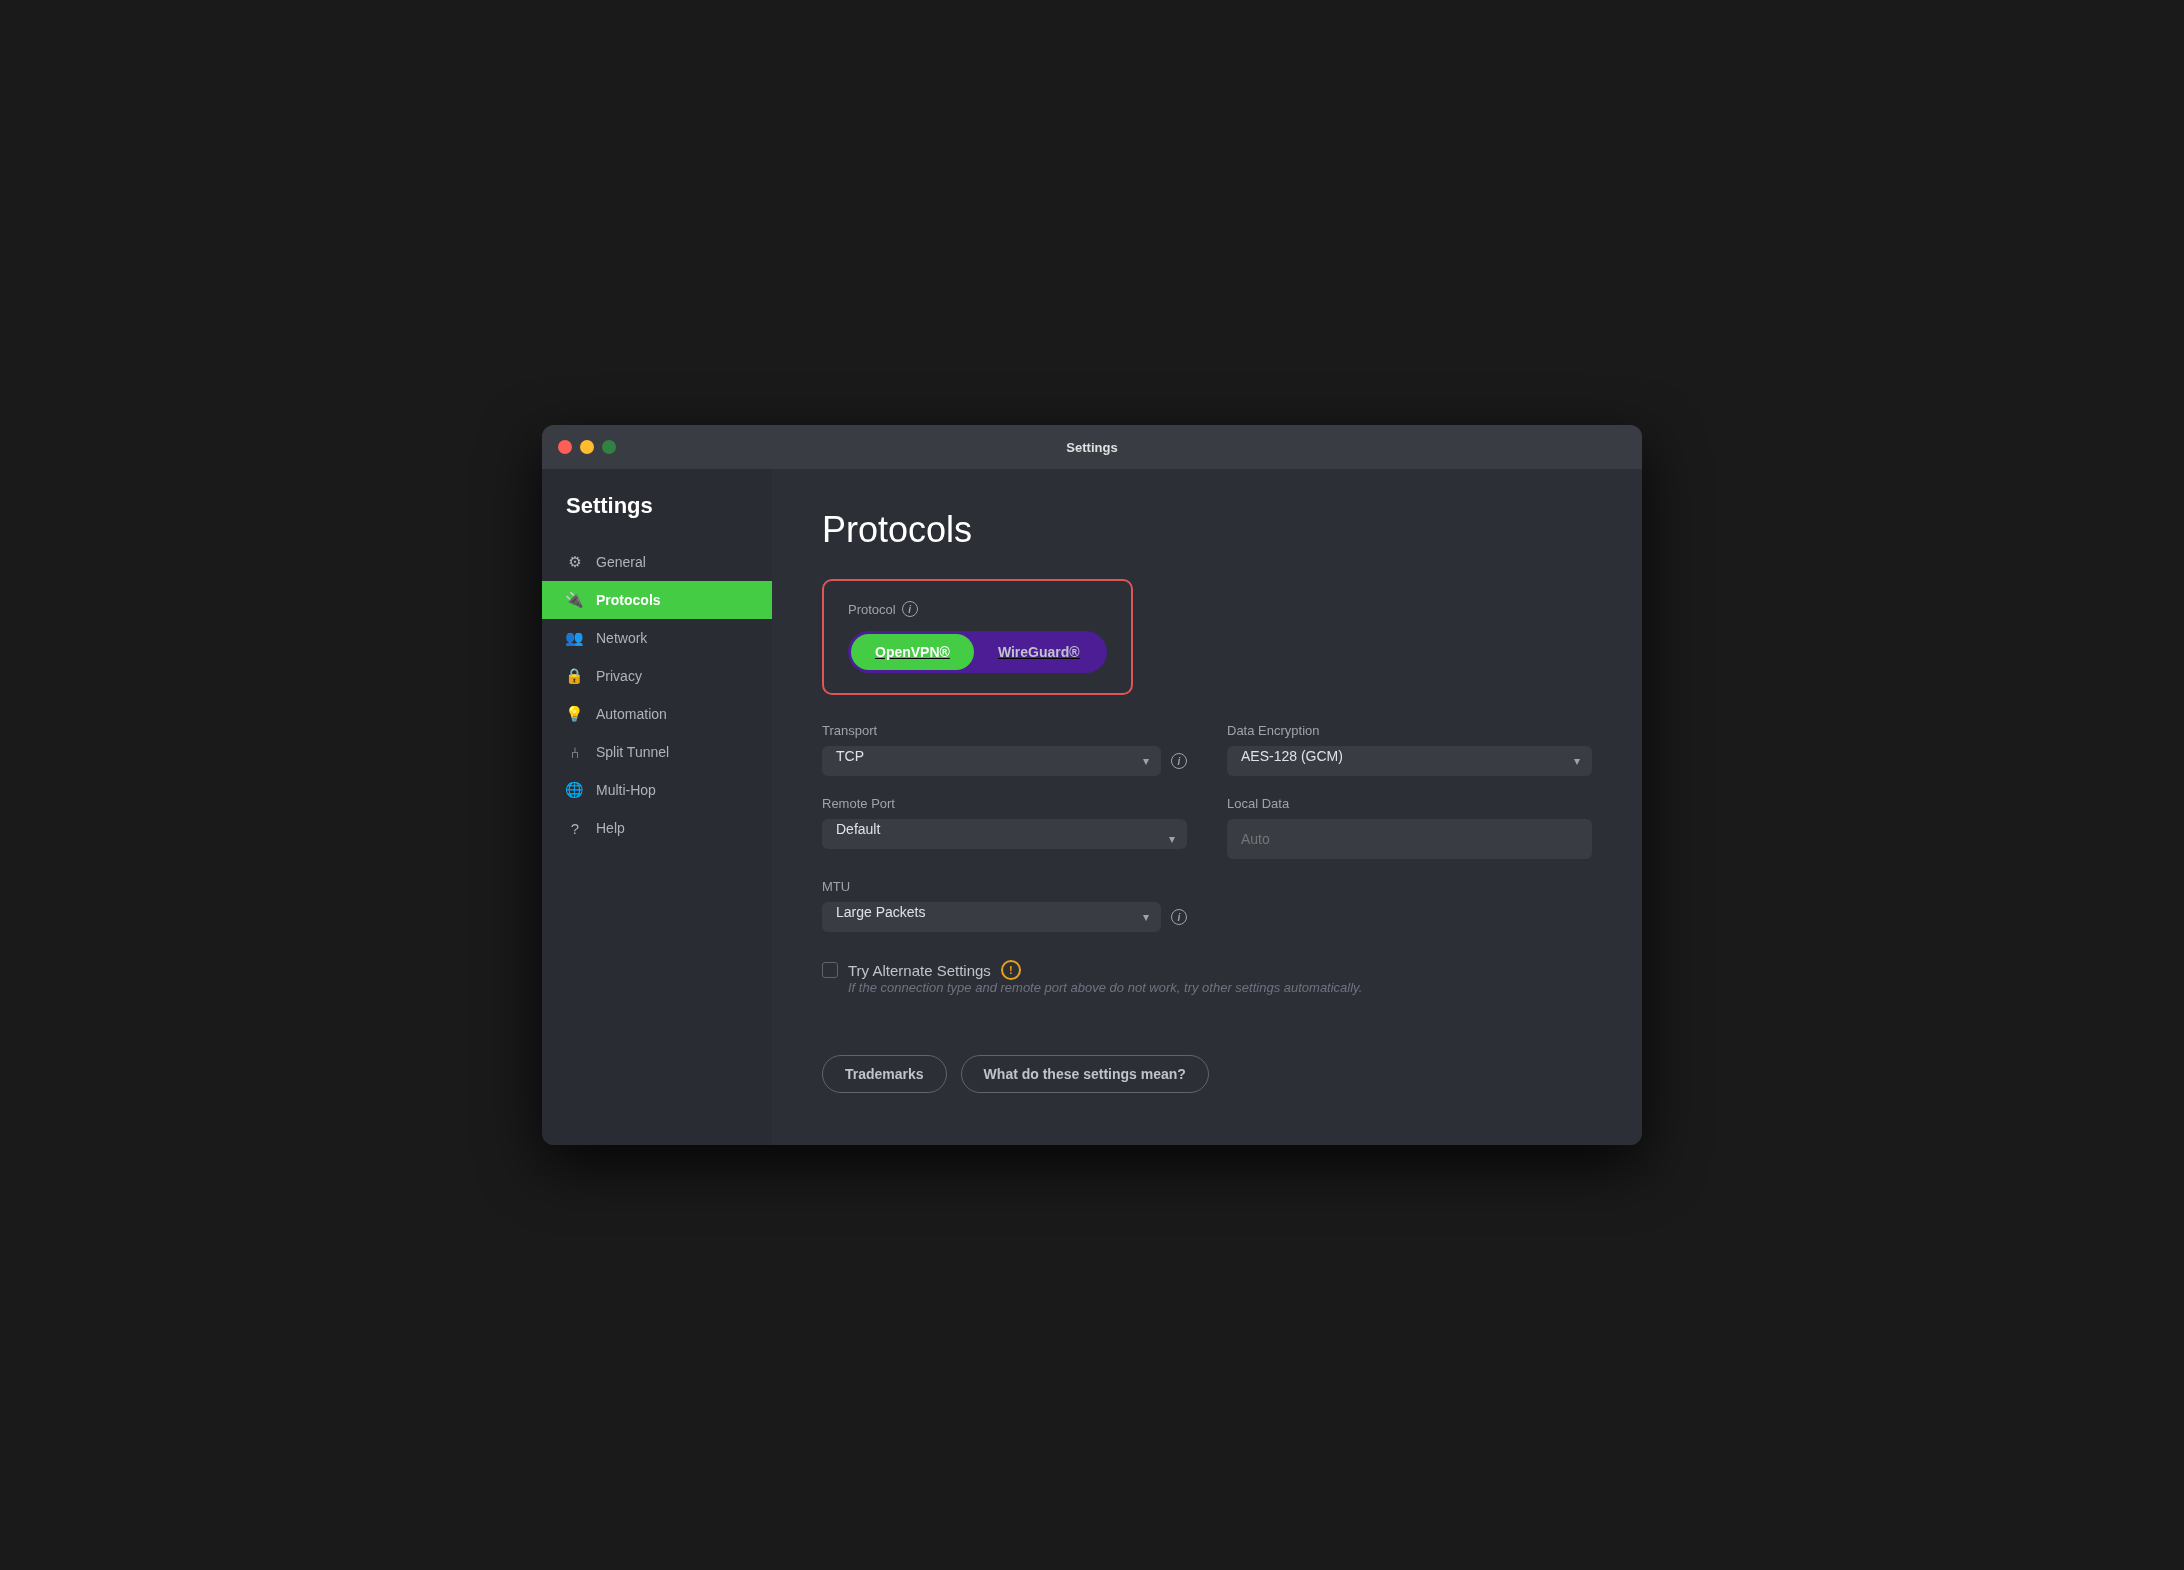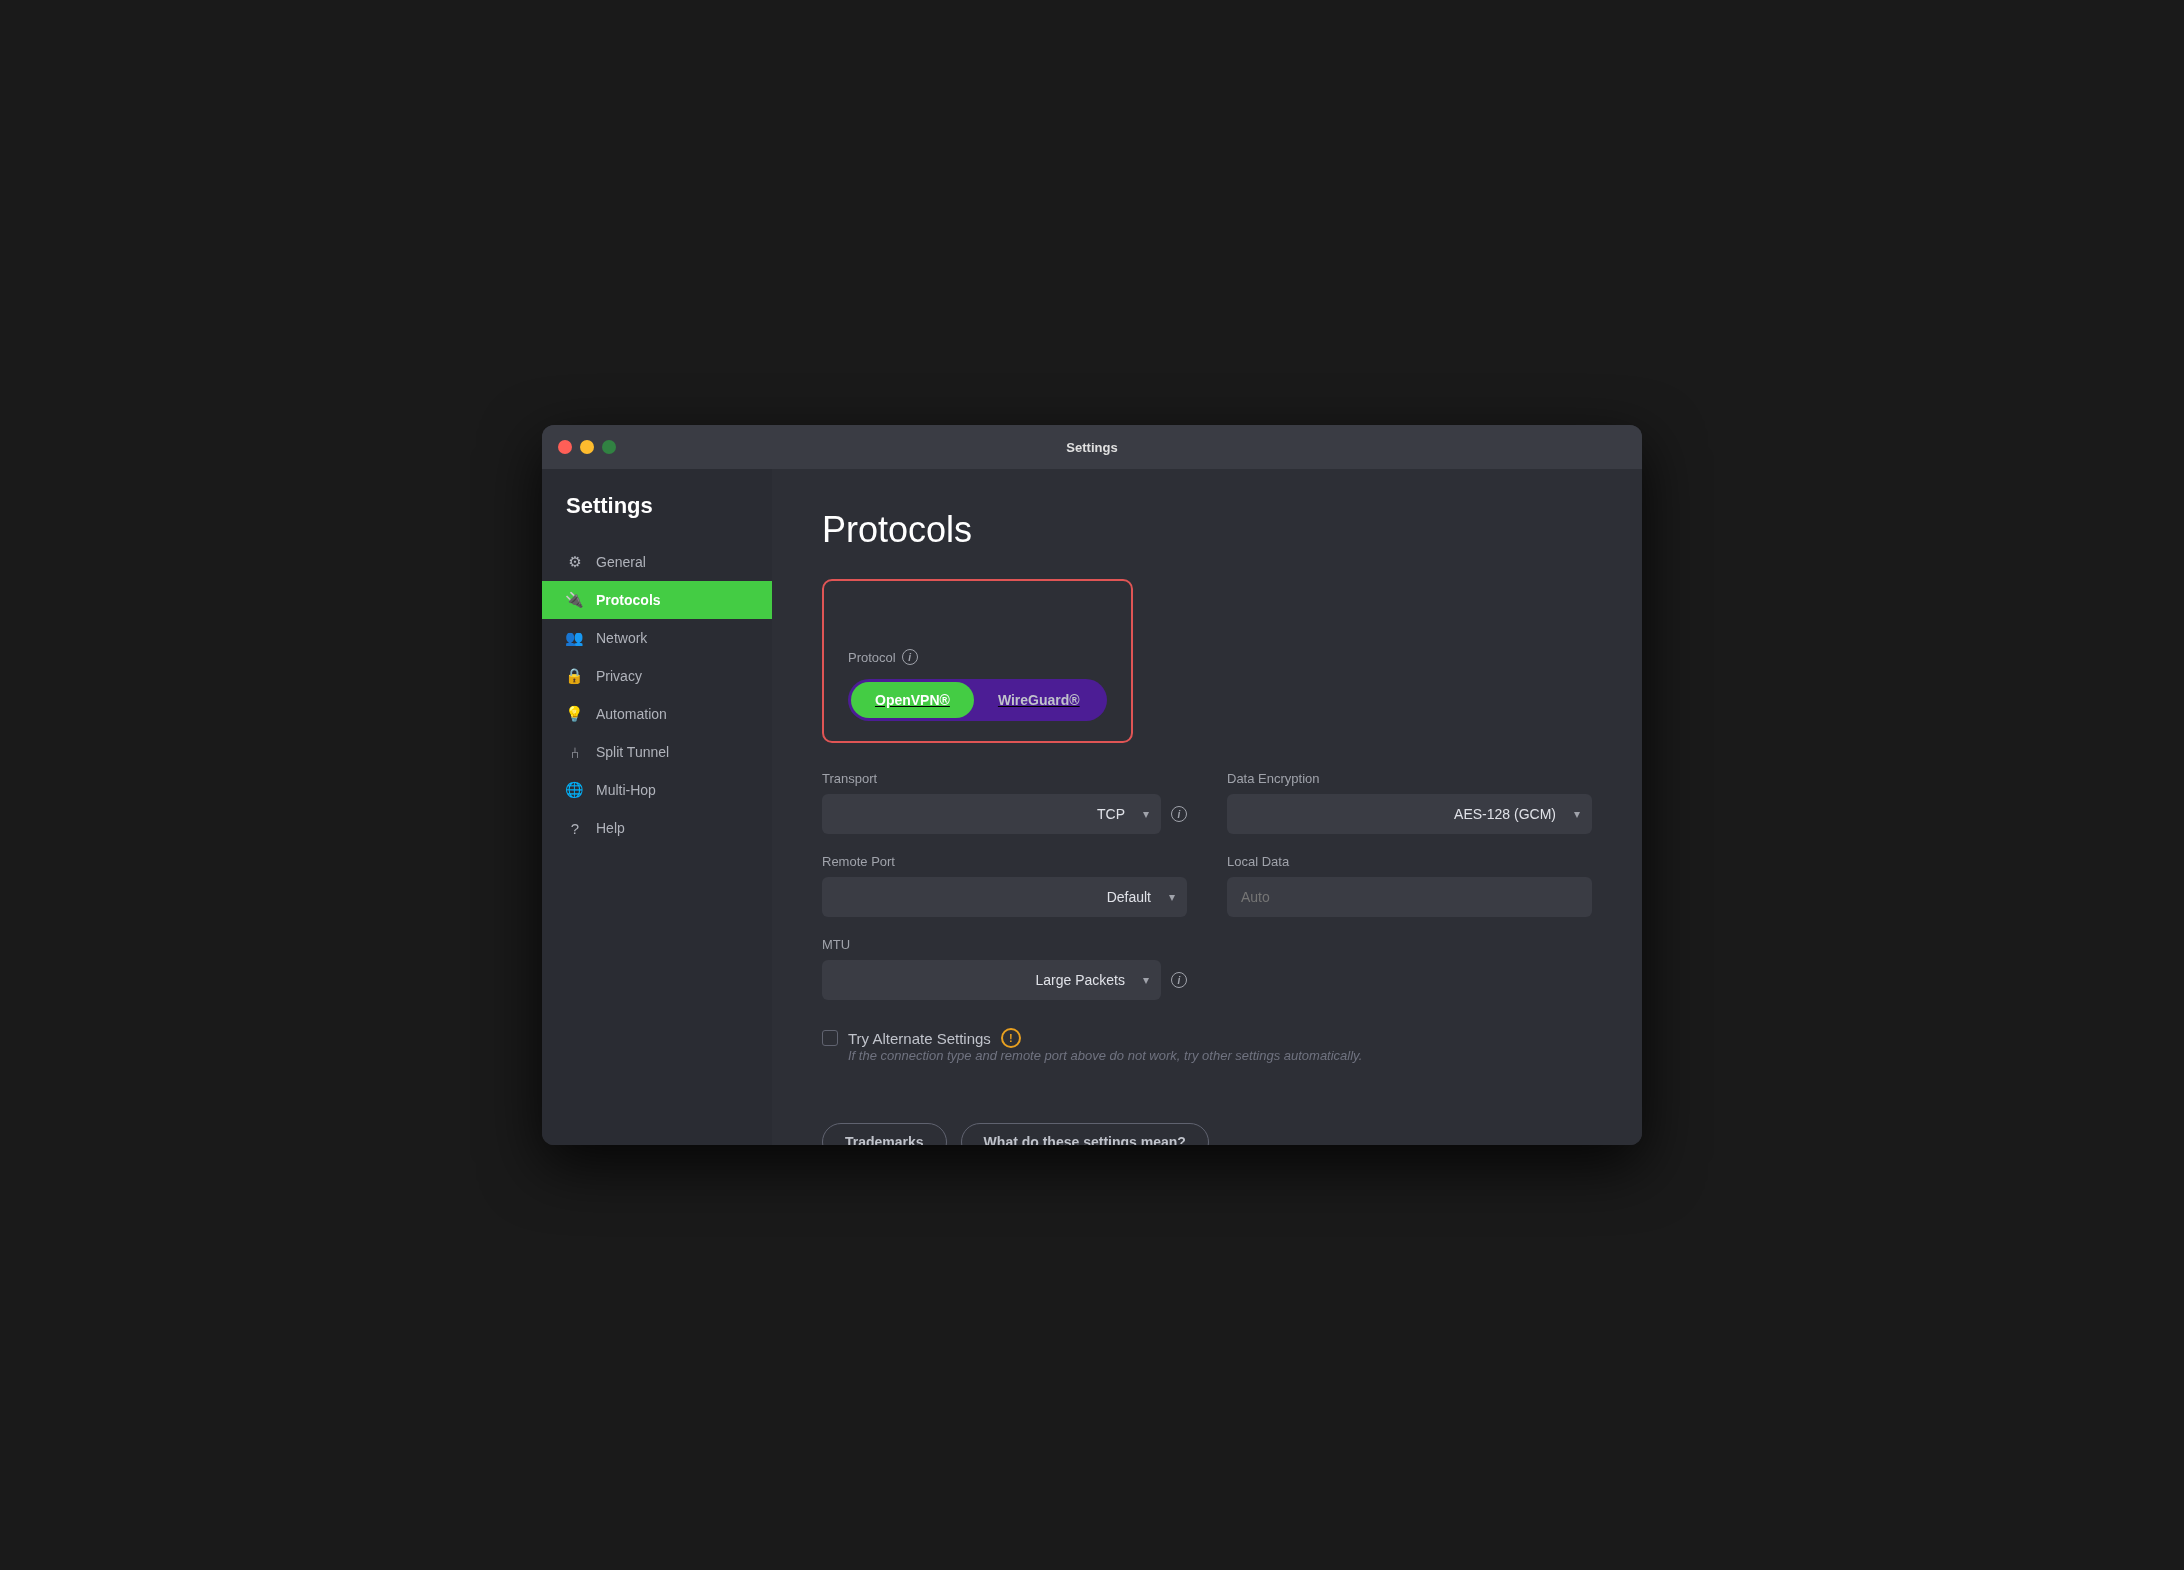--- a/index.html
+++ b/index.html
@@ -130,21 +130,20 @@
       margin-bottom: 28px;
     }
 
     .protocol-label {
       color: #a0a3ab;
       font-size: 13px;
       margin-bottom: 14px;
       display: flex;
       align-items: center;
       gap: 6px;
-      margin-top: 48px;
     }
 
     .info-icon {
       width: 16px;
       height: 16px;
       border-radius: 50%;
       border: 1.5px solid #a0a3ab;
       display: inline-flex;
       align-items: center;
       justify-content: center;
@@ -213,25 +212,24 @@
       flex: 1;
     }
 
     .form-select {
       width: 100%;
       background: #3a3c44;
       border: none;
       border-radius: 6px;
       color: #e0e2e8;
       font-size: 14px;
-      padding: 12px 36px 12px 14px;
+      padding: 2px 36px 12px 14px;
       appearance: none;
       cursor: pointer;
       outline: none;
-      text-align: right;
     }
 
     .chevron-icon {
       position: absolute;
       right: 12px;
       top: 50%;
       transform: translateY(-50%);
       color: #a0a3ab;
       pointer-events: none;
       font-size: 12px;

